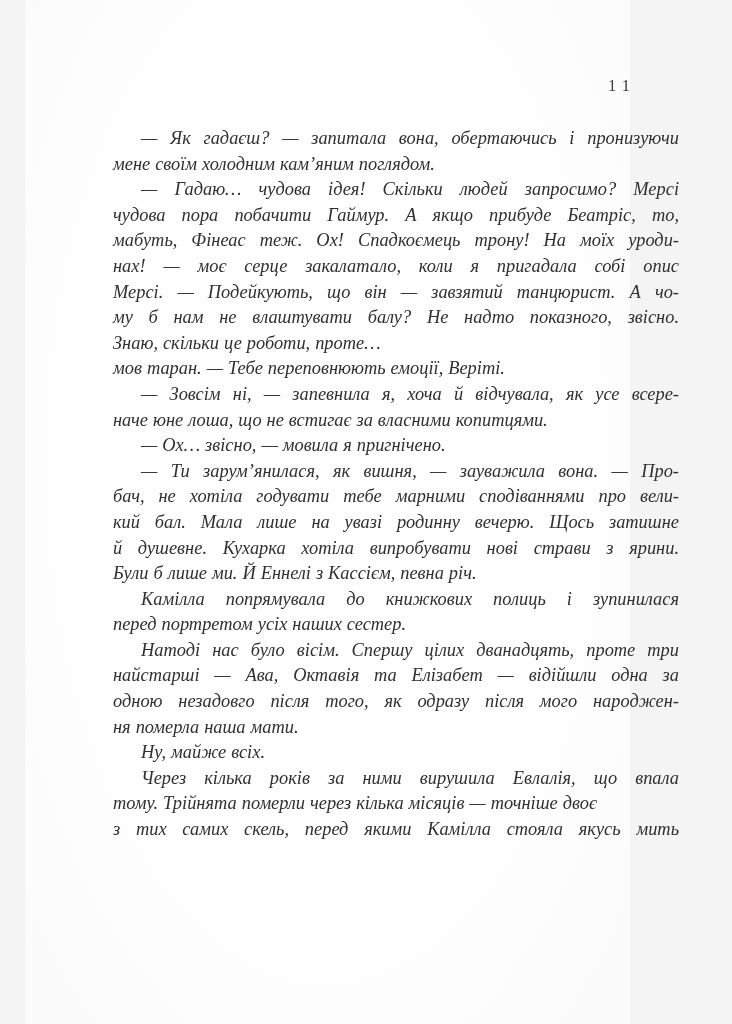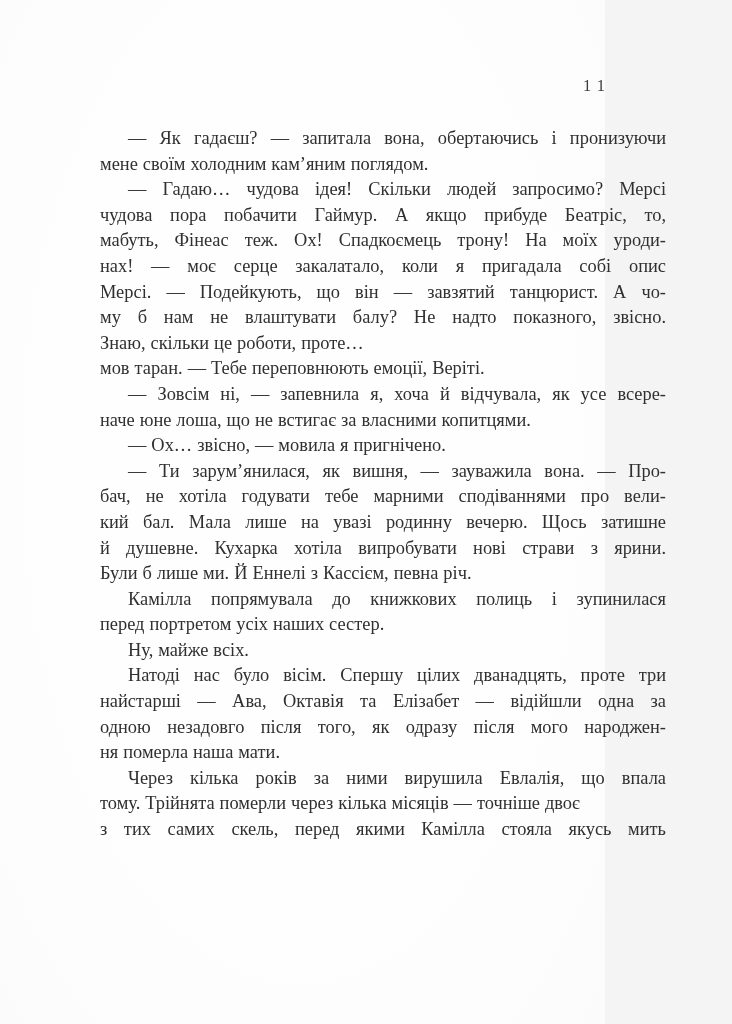--- a/index.html
+++ b/index.html
@@ -12,37 +12,39 @@
     overflow: hidden;
     background: #f4f4f4;
     font-family: "Liberation Serif", "DejaVu Serif", serif;
   }
   .book-page {
     position: relative;
     width: 605px;
     height: 1024px;
     background: radial-gradient(ellipse at 50% 45%, #fefefe 60%, #fbfbfb 100%);
     color: #333333;
+    margin-left: 25px;
   }
   .page-number {
     position: absolute;
     top: 76px;
     left: 583px;
     font-size: 16.5px;
     letter-spacing: 6px;
     color: #3c3c3c;
   }
   .page-text {
     position: absolute;
     top: 126px;
-    left: 100px;
+    left: 88px;
     width: 566px;
     font-size: 18.4px;
     color: #303030;
     word-spacing: 0.02em;
+    font-style: italic;
   }
   .paragraph {
     margin: 0;
     padding: 0;
   }
   .line {
     line-height: 25.6px;
     text-align: justify;
     text-align-last: justify;
     white-space: normal;
@@ -88,27 +90,27 @@
         <div class="line">бач, не хотіла годувати тебе марними сподіваннями про вели-</div>
         <div class="line">кий бал. Мала лише на увазі родинну вечерю. Щось затишне</div>
         <div class="line">й душевне. Кухарка хотіла випробувати нові страви з ярини.</div>
         <div class="line last">Були б лише ми. Й Еннелі з Кассієм, певна річ.</div>
       </div>
       <div class="paragraph">
         <div class="line first">Камілла попрямувала до книжкових полиць і зупинилася</div>
         <div class="line last">перед портретом усіх наших сестер.</div>
       </div>
       <div class="paragraph">
-        <div class="line first last">Ну, майже всіх.</div>
-      </div>
-      <div class="paragraph">
         <div class="line first">Натоді нас було вісім. Спершу цілих дванадцять, проте три</div>
         <div class="line">найстарші — Ава, Октавія та Елізабет — відійшли одна за</div>
         <div class="line">одною незадовго після того, як одразу після мого народжен-</div>
         <div class="line last">ня померла наша мати.</div>
+      </div>
+      <div class="paragraph">
+        <div class="line first last">Ну, майже всіх.</div>
       </div>
       <div class="paragraph">
         <div class="line first">Через кілька років за ними вирушила Евлалія, що впала</div>
         <div class="line last">тому. Трійнята померли через кілька місяців — точніше двоє</div>
         <div class="line">з тих самих скель, перед якими Камілла стояла якусь мить</div>
       </div>
     </section>
 </main>
 
 </body></html>

